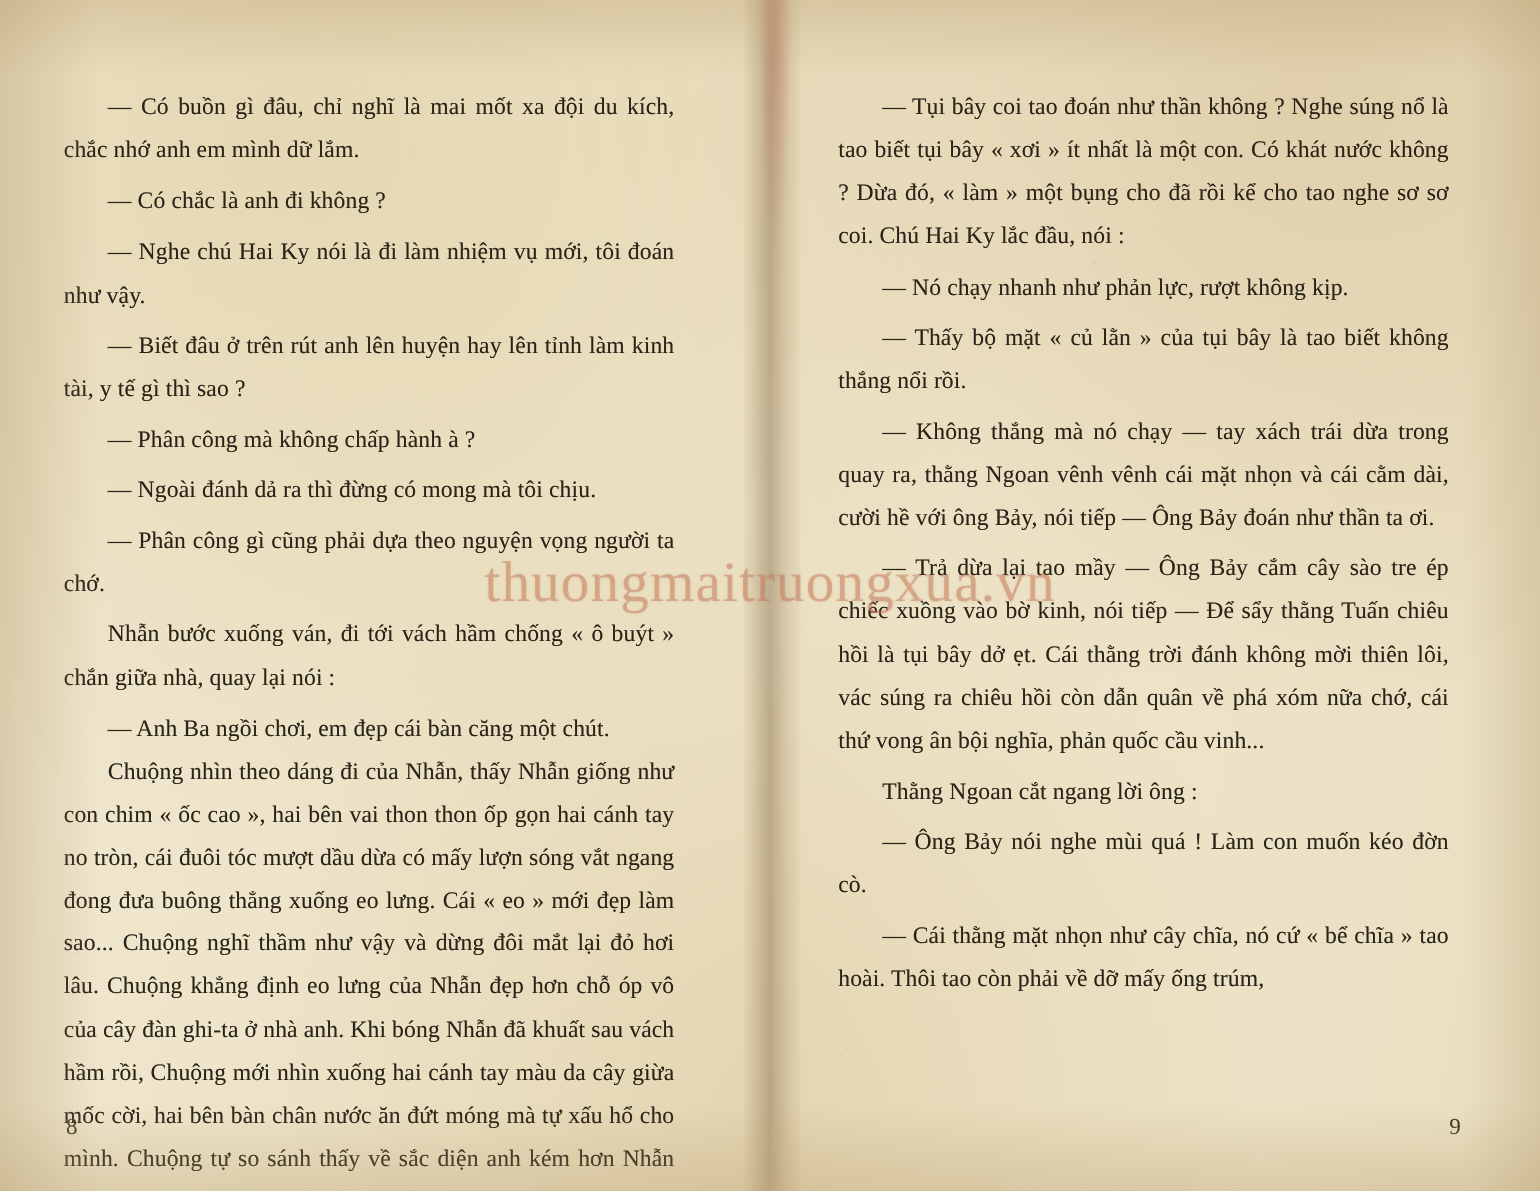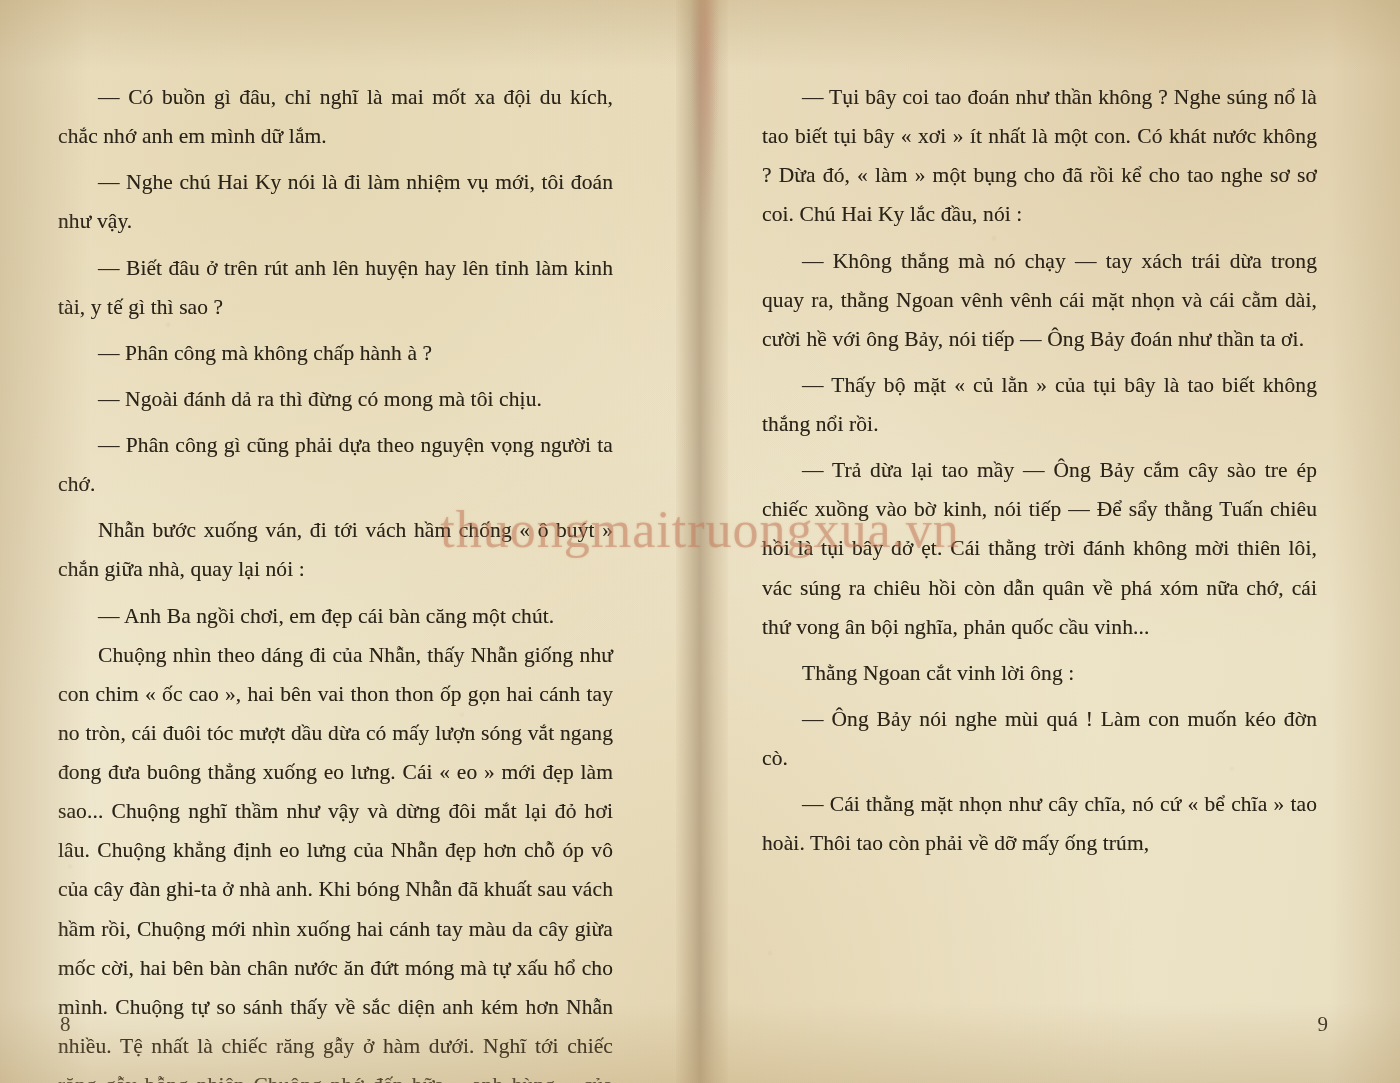--- a/index.html
+++ b/index.html
@@ -161,39 +161,41 @@
 </head>
 <body>
 
 <div class="page-bg"></div>
 
 <div class="spread">
 
   <div class="page page-left">
     <div class="col">
       <p class="para">— Có buồn gì đâu, chỉ nghĩ là mai mốt xa đội du kích, chắc nhớ anh em mình dữ lắm.</p>
+      <p class="para">— Có chắc là anh đi không ?</p>
       <p class="para">— Nghe chú Hai Ky nói là đi làm nhiệm vụ mới, tôi đoán như vậy.</p>
       <p class="para">— Biết đâu ở trên rút anh lên huyện hay lên tỉnh làm kinh tài, y tế gì thì sao ?</p>
       <p class="para">— Phân công mà không chấp hành à ?</p>
       <p class="para">— Ngoài đánh dả ra thì đừng có mong mà tôi chịu.</p>
       <p class="para">— Phân công gì cũng phải dựa theo nguyện vọng người ta chớ.</p>
       <p class="para">Nhẫn bước xuống ván, đi tới vách hầm chống « ô buýt » chắn giữa nhà, quay lại nói :</p>
       <p class="para tight">— Anh Ba ngồi chơi, em đẹp cái bàn căng một chút.</p>
       <p class="para tight">Chuộng nhìn theo dáng đi của Nhẫn, thấy Nhẫn giống như con chim « ốc cao », hai bên vai thon thon ốp gọn hai cánh tay no tròn, cái đuôi tóc mượt dầu dừa có mấy lượn sóng vắt ngang đong đưa buông thẳng xuống eo lưng. Cái « eo » mới đẹp làm sao... Chuộng nghĩ thầm như vậy và dừng đôi mắt lại đỏ hơi lâu. Chuộng khẳng định eo lưng của Nhẫn đẹp hơn chỗ óp vô của cây đàn ghi-ta ở nhà anh. Khi bóng Nhẫn đã khuất sau vách hầm rồi, Chuộng mới nhìn xuống hai cánh tay màu da cây giừa mốc cời, hai bên bàn chân nước ăn đứt móng mà tự xấu hổ cho mình. Chuộng tự so sánh thấy về sắc diện anh kém hơn Nhẫn nhiều. Tệ nhất là chiếc răng gẫy ở hàm dưới. Nghĩ tới chiếc răng gẫy bỗng nhiên Chuộng nhớ đến bữa « anh hùng » của mình mà phì cười.</p>
     </div>
     <div class="folio">8</div>
   </div>
 
   <div class="page page-right">
     <div class="col">
       <p class="para">— Tụi bây coi tao đoán như thần không ? Nghe súng nổ là tao biết tụi bây « xơi » ít nhất là một con. Có khát nước không ? Dừa đó, « làm » một bụng cho đã rồi kể cho tao nghe sơ sơ coi. Chú Hai Ky lắc đầu, nói :</p>
+      <p class="para">— Nó chạy nhanh như phản lực, rượt không kịp.</p>
+      <p class="para">— Thấy bộ mặt « củ lằn » của tụi bây là tao biết không thắng nổi rồi.</p>
       <p class="para">— Không thắng mà nó chạy — tay xách trái dừa trong quay ra, thằng Ngoan vênh vênh cái mặt nhọn và cái cằm dài, cười hề với ông Bảy, nói tiếp — Ông Bảy đoán như thần ta ơi.</p>
-      <p class="para">— Thấy bộ mặt « củ lằn » của tụi bây là tao biết không thắng nổi rồi.</p>
       <p class="para">— Trả dừa lại tao mầy — Ông Bảy cắm cây sào tre ép chiếc xuồng vào bờ kinh, nói tiếp — Để sẩy thằng Tuấn chiêu hồi là tụi bây dở ẹt. Cái thằng trời đánh không mời thiên lôi, vác súng ra chiêu hồi còn dẫn quân về phá xóm nữa chớ, cái thứ vong ân bội nghĩa, phản quốc cầu vinh...</p>
-      <p class="para">Thằng Ngoan cắt vinh lời ông :</p>
+      <p class="para">Thằng Ngoan cắt ngang lời ông :</p>
       <p class="para">— Ông Bảy nói nghe mùi quá ! Làm con muốn kéo đờn cò.</p>
       <p class="para">— Cái thằng mặt nhọn như cây chĩa, nó cứ « bể chĩa » tao hoài. Thôi tao còn phải về dỡ mấy ống trúm,</p>
     </div>
     <div class="folio">9</div>
   </div>
 
 </div>
 
 <div class="gutter"></div>
 <div class="gutter-stain"></div>

